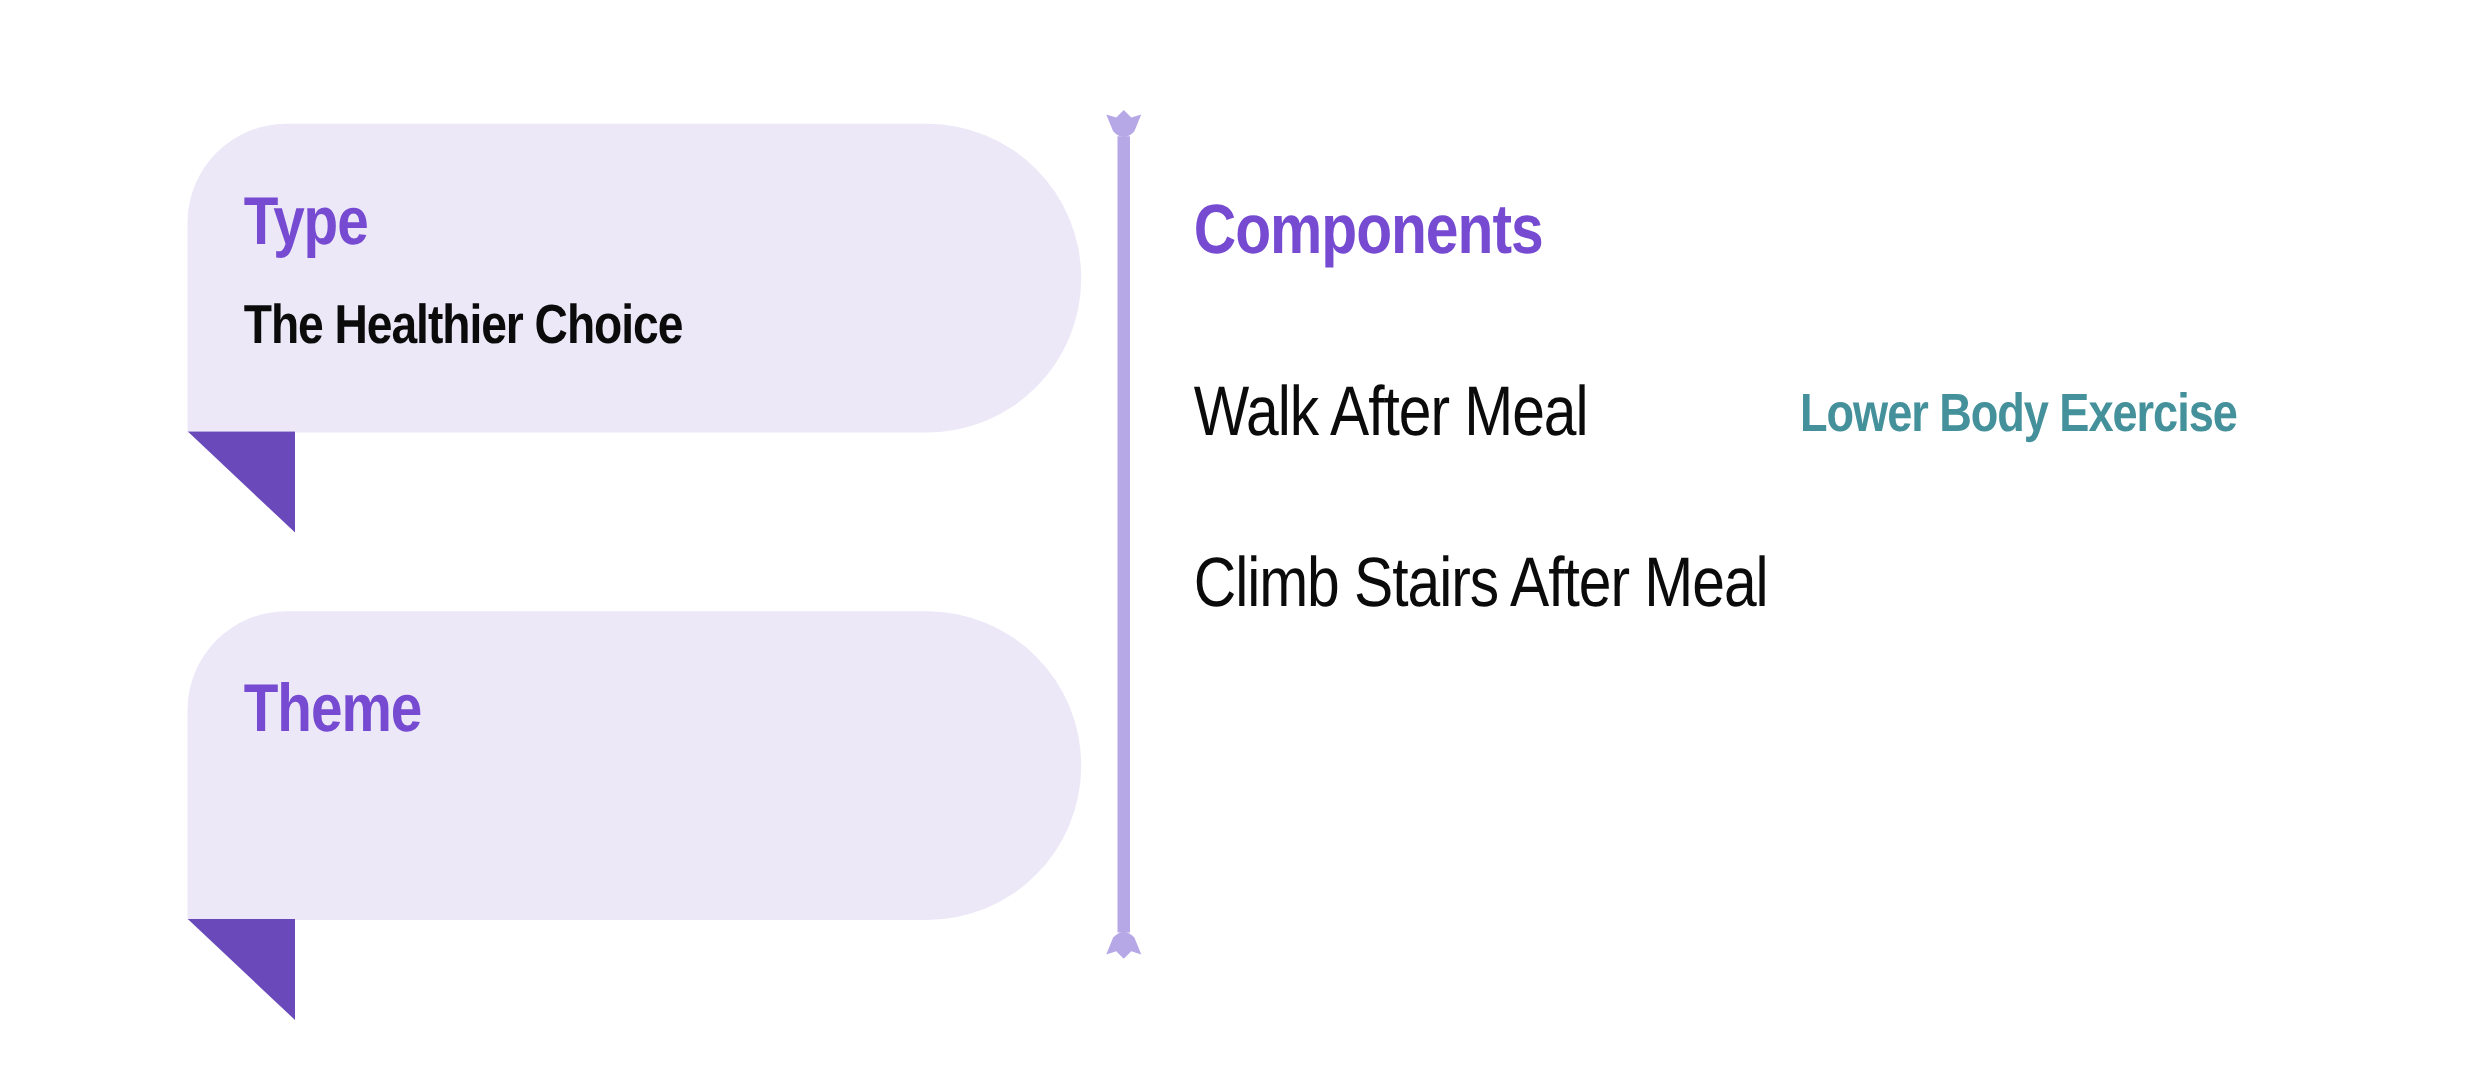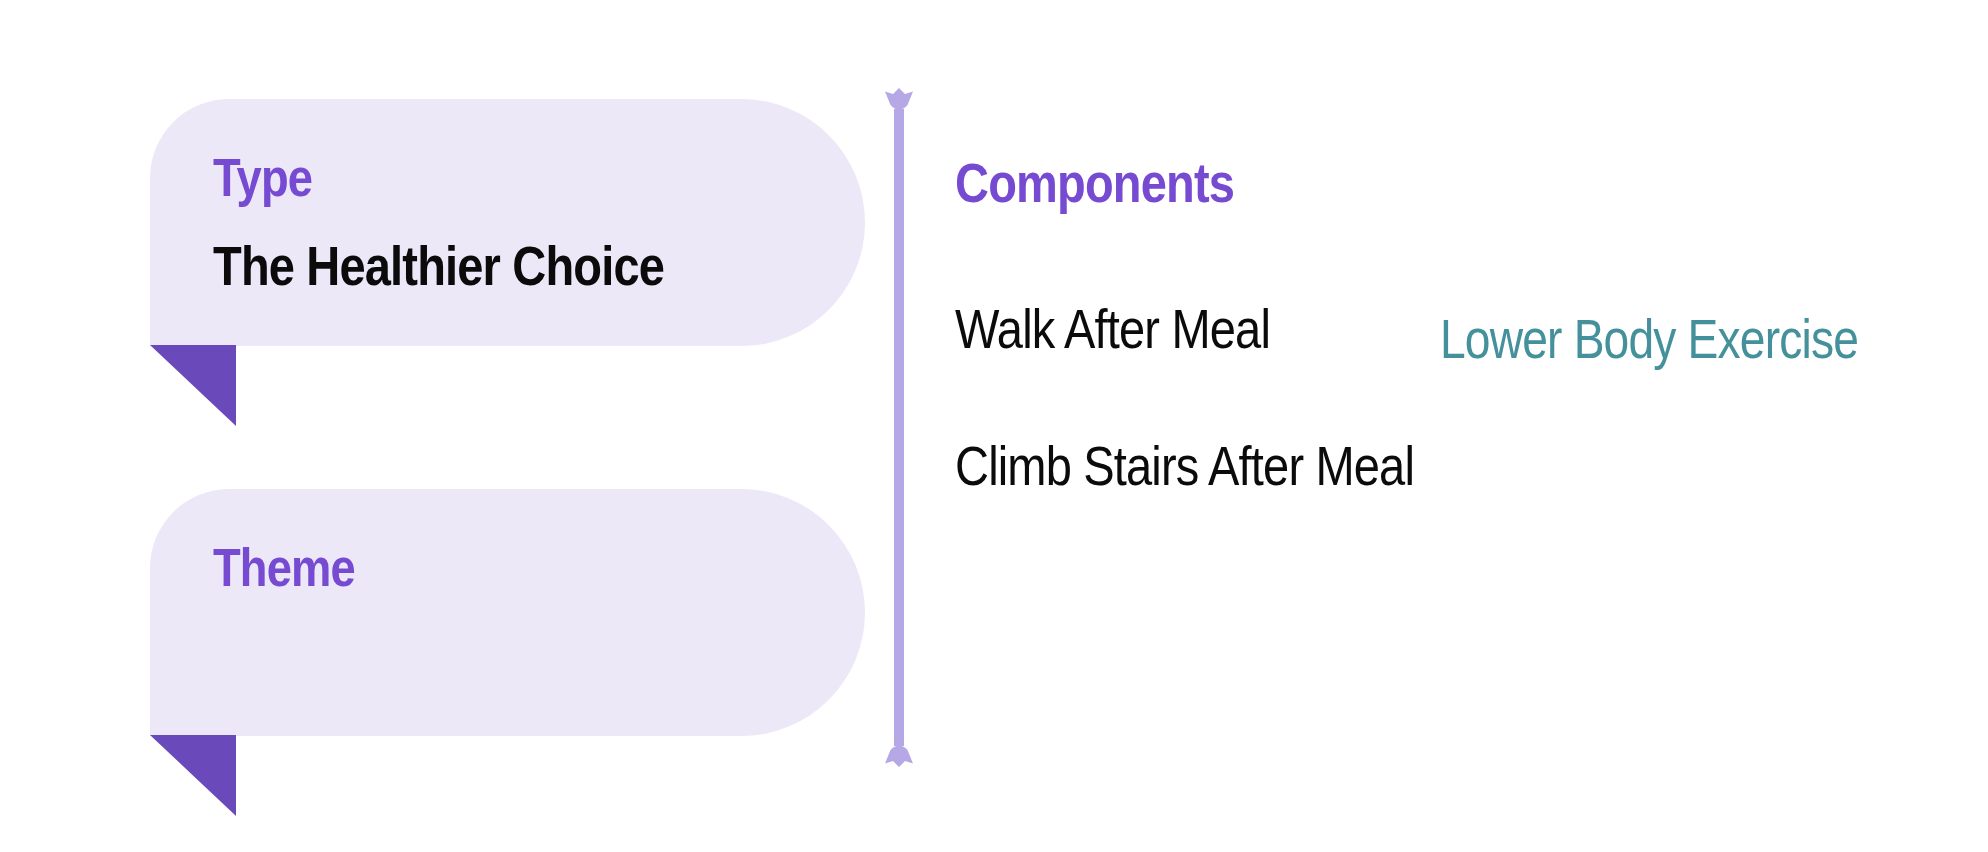--- a/index.html
+++ b/index.html
@@ -25,33 +25,33 @@
   }
   
   .bubble {
     position: absolute;
     left: 150px;
     width: 715px;
     height: 247px;
     background: var(--bubble-bg, #ece8f8);
     border-radius: 80px 125px 125px 0;
     box-sizing: border-box;
-    padding: 51px 0 0 63px;
+    padding: 51px 0 0 45px;
   }
   .bubble-1 { top: 99px; }
   .bubble-2 { top: 489px; }
   .bubble-label {
     font-size: 54px;
     font-weight: 700;
     color: var(--accent-purple, #764bd2);
     line-height: 1;
   }
   .bubble-value {
     margin-top: 34px;
-    font-size: 56px;
+    font-size: 44px;
     font-weight: 700;
     color: var(--text-black, #0b0b0b);
     line-height: 1;
   }
   .tail {
     position: absolute;
     left: 150px;
     width: 86px;
     height: 81px;
     background: var(--tail-purple, #6a49bb);
@@ -90,22 +90,22 @@
   }
   .component-name {
     position: absolute;
     left: 955px;
     font-size: 56px;
     font-weight: 400;
     color: var(--text-black, #0b0b0b);
   }
   .component-tag {
     position: absolute;
-    font-size: 55px;
-    font-weight: 400;
+    font-size: 43px;
+    font-weight: 700;
     color: var(--teal, #44919c);
   }
   .row1-name { top: 296px; }
   .row1-tag  { top: 307px; left: 1440px; }
   .row2-name { top: 433px; }
   .row2-tag  { top: 445px; left: 1531px; }
 </style>
 </head>
 <body>
 

